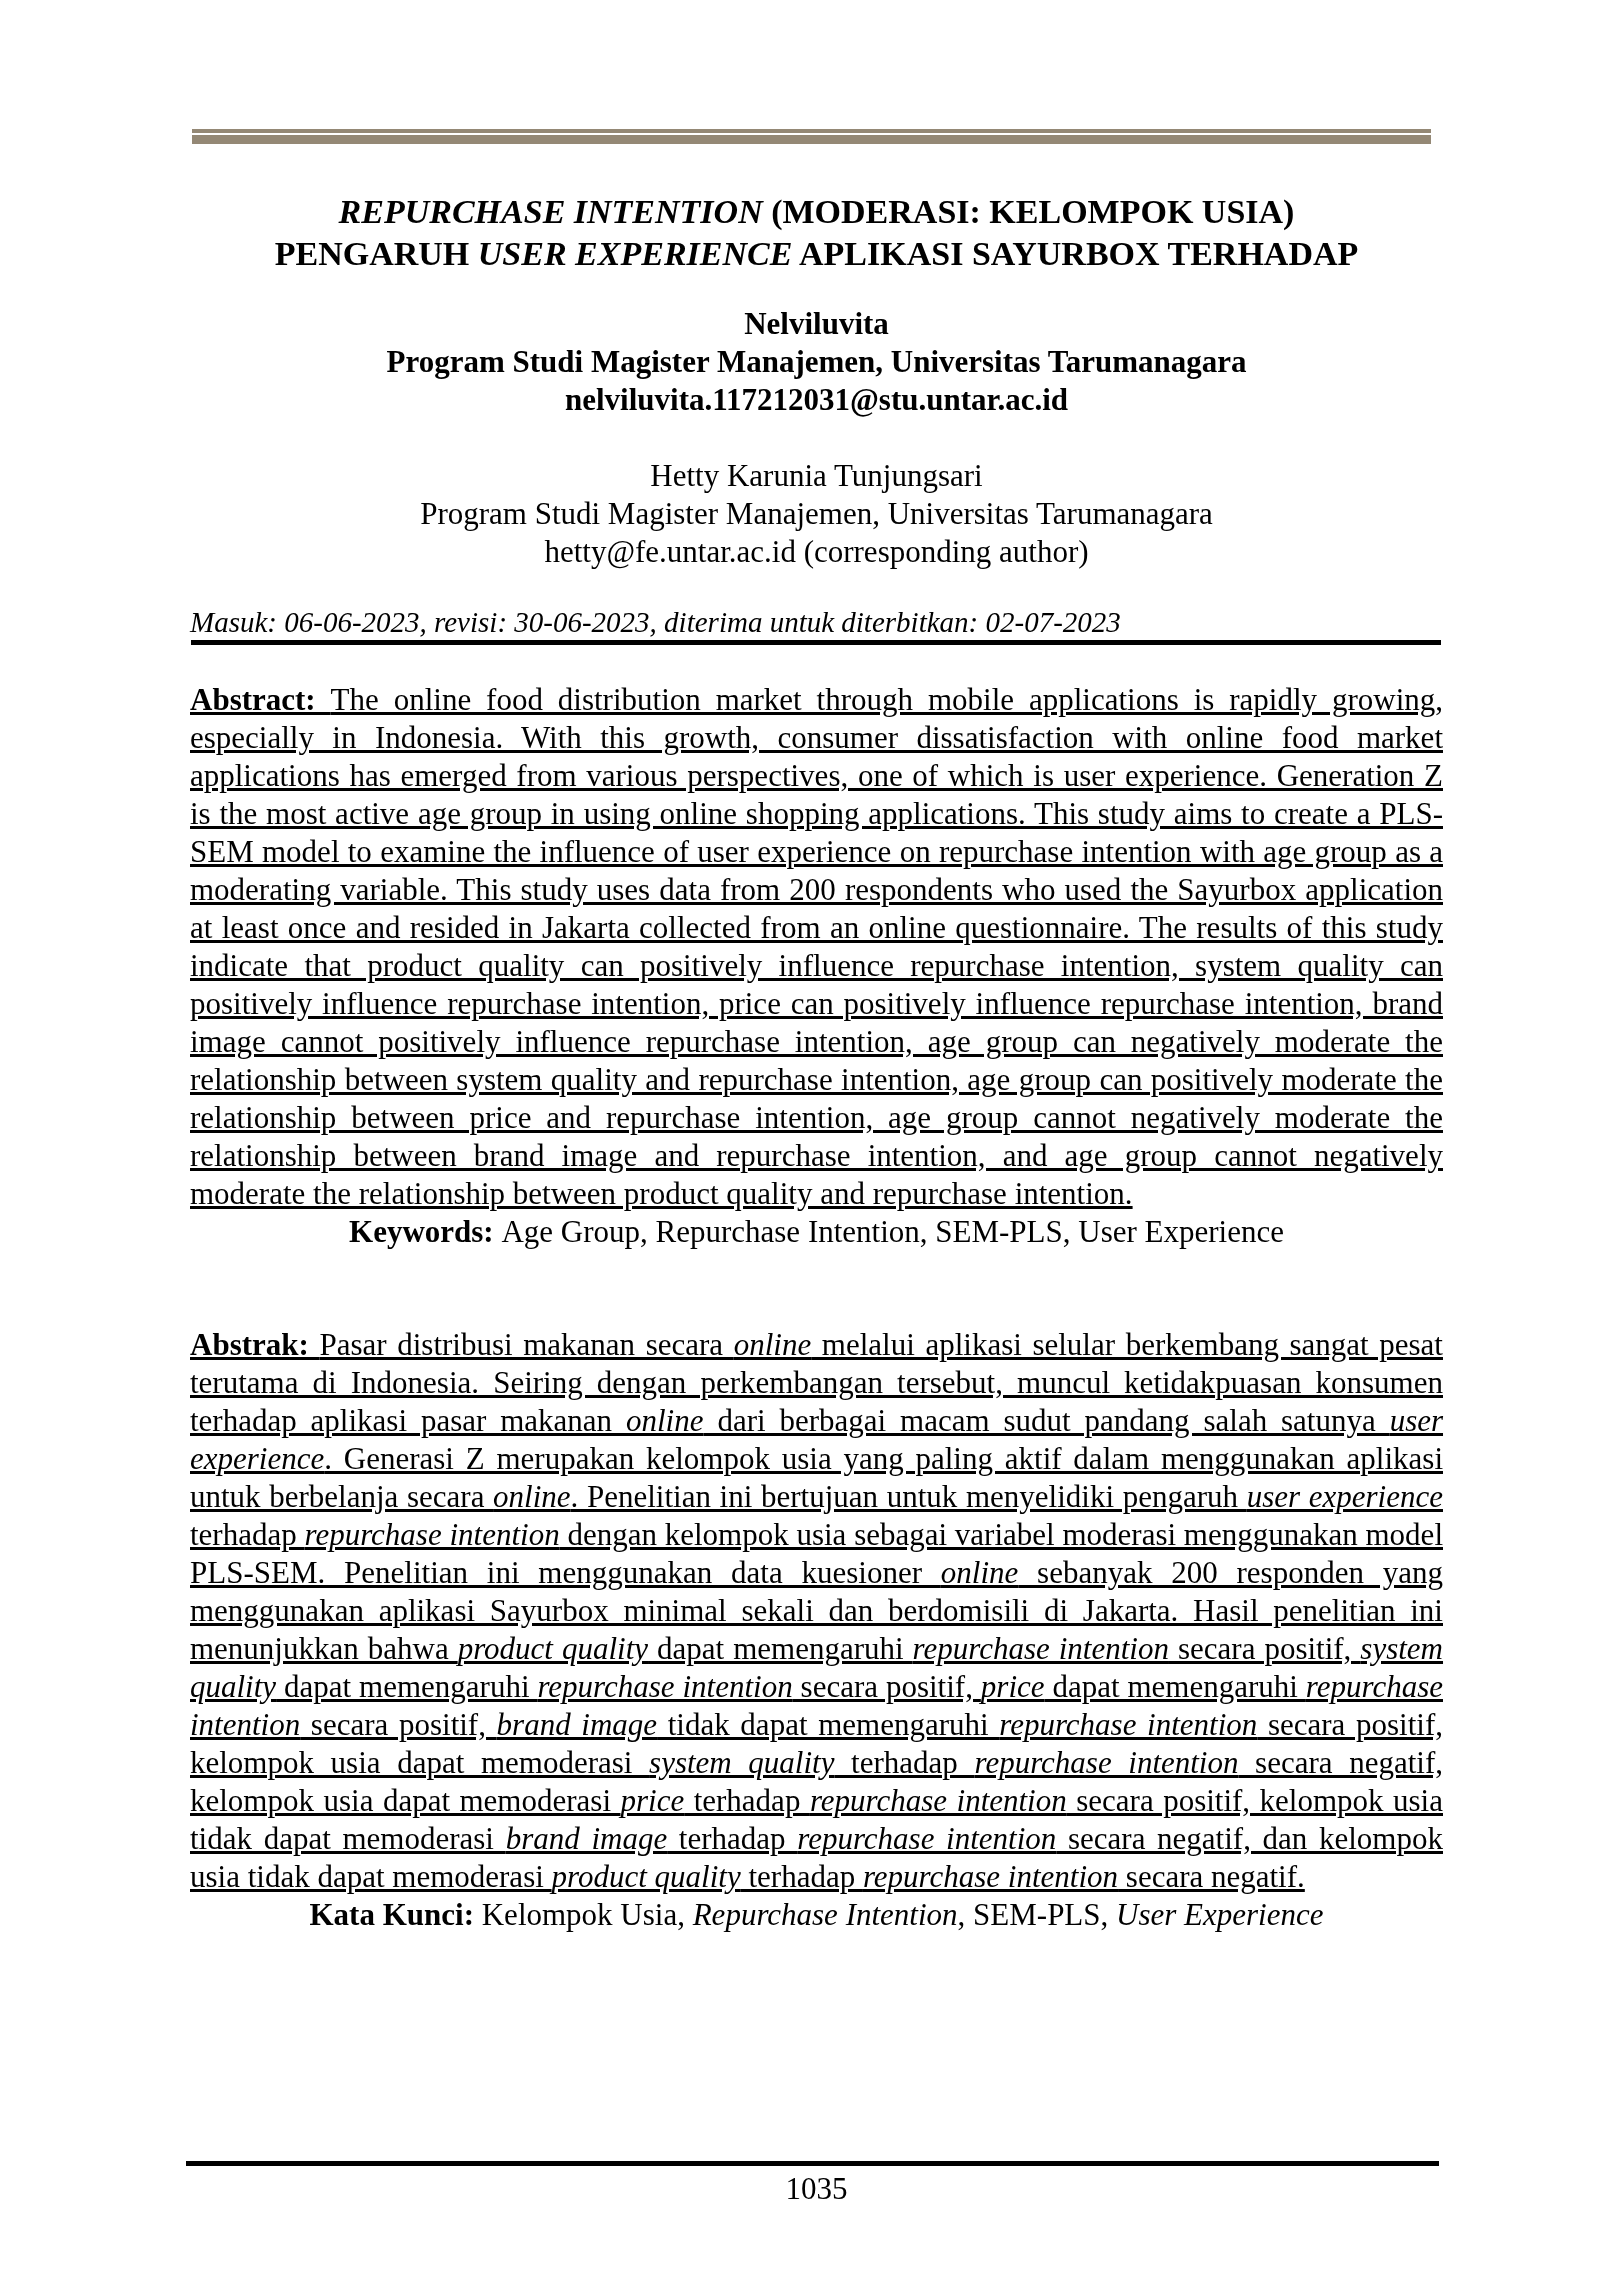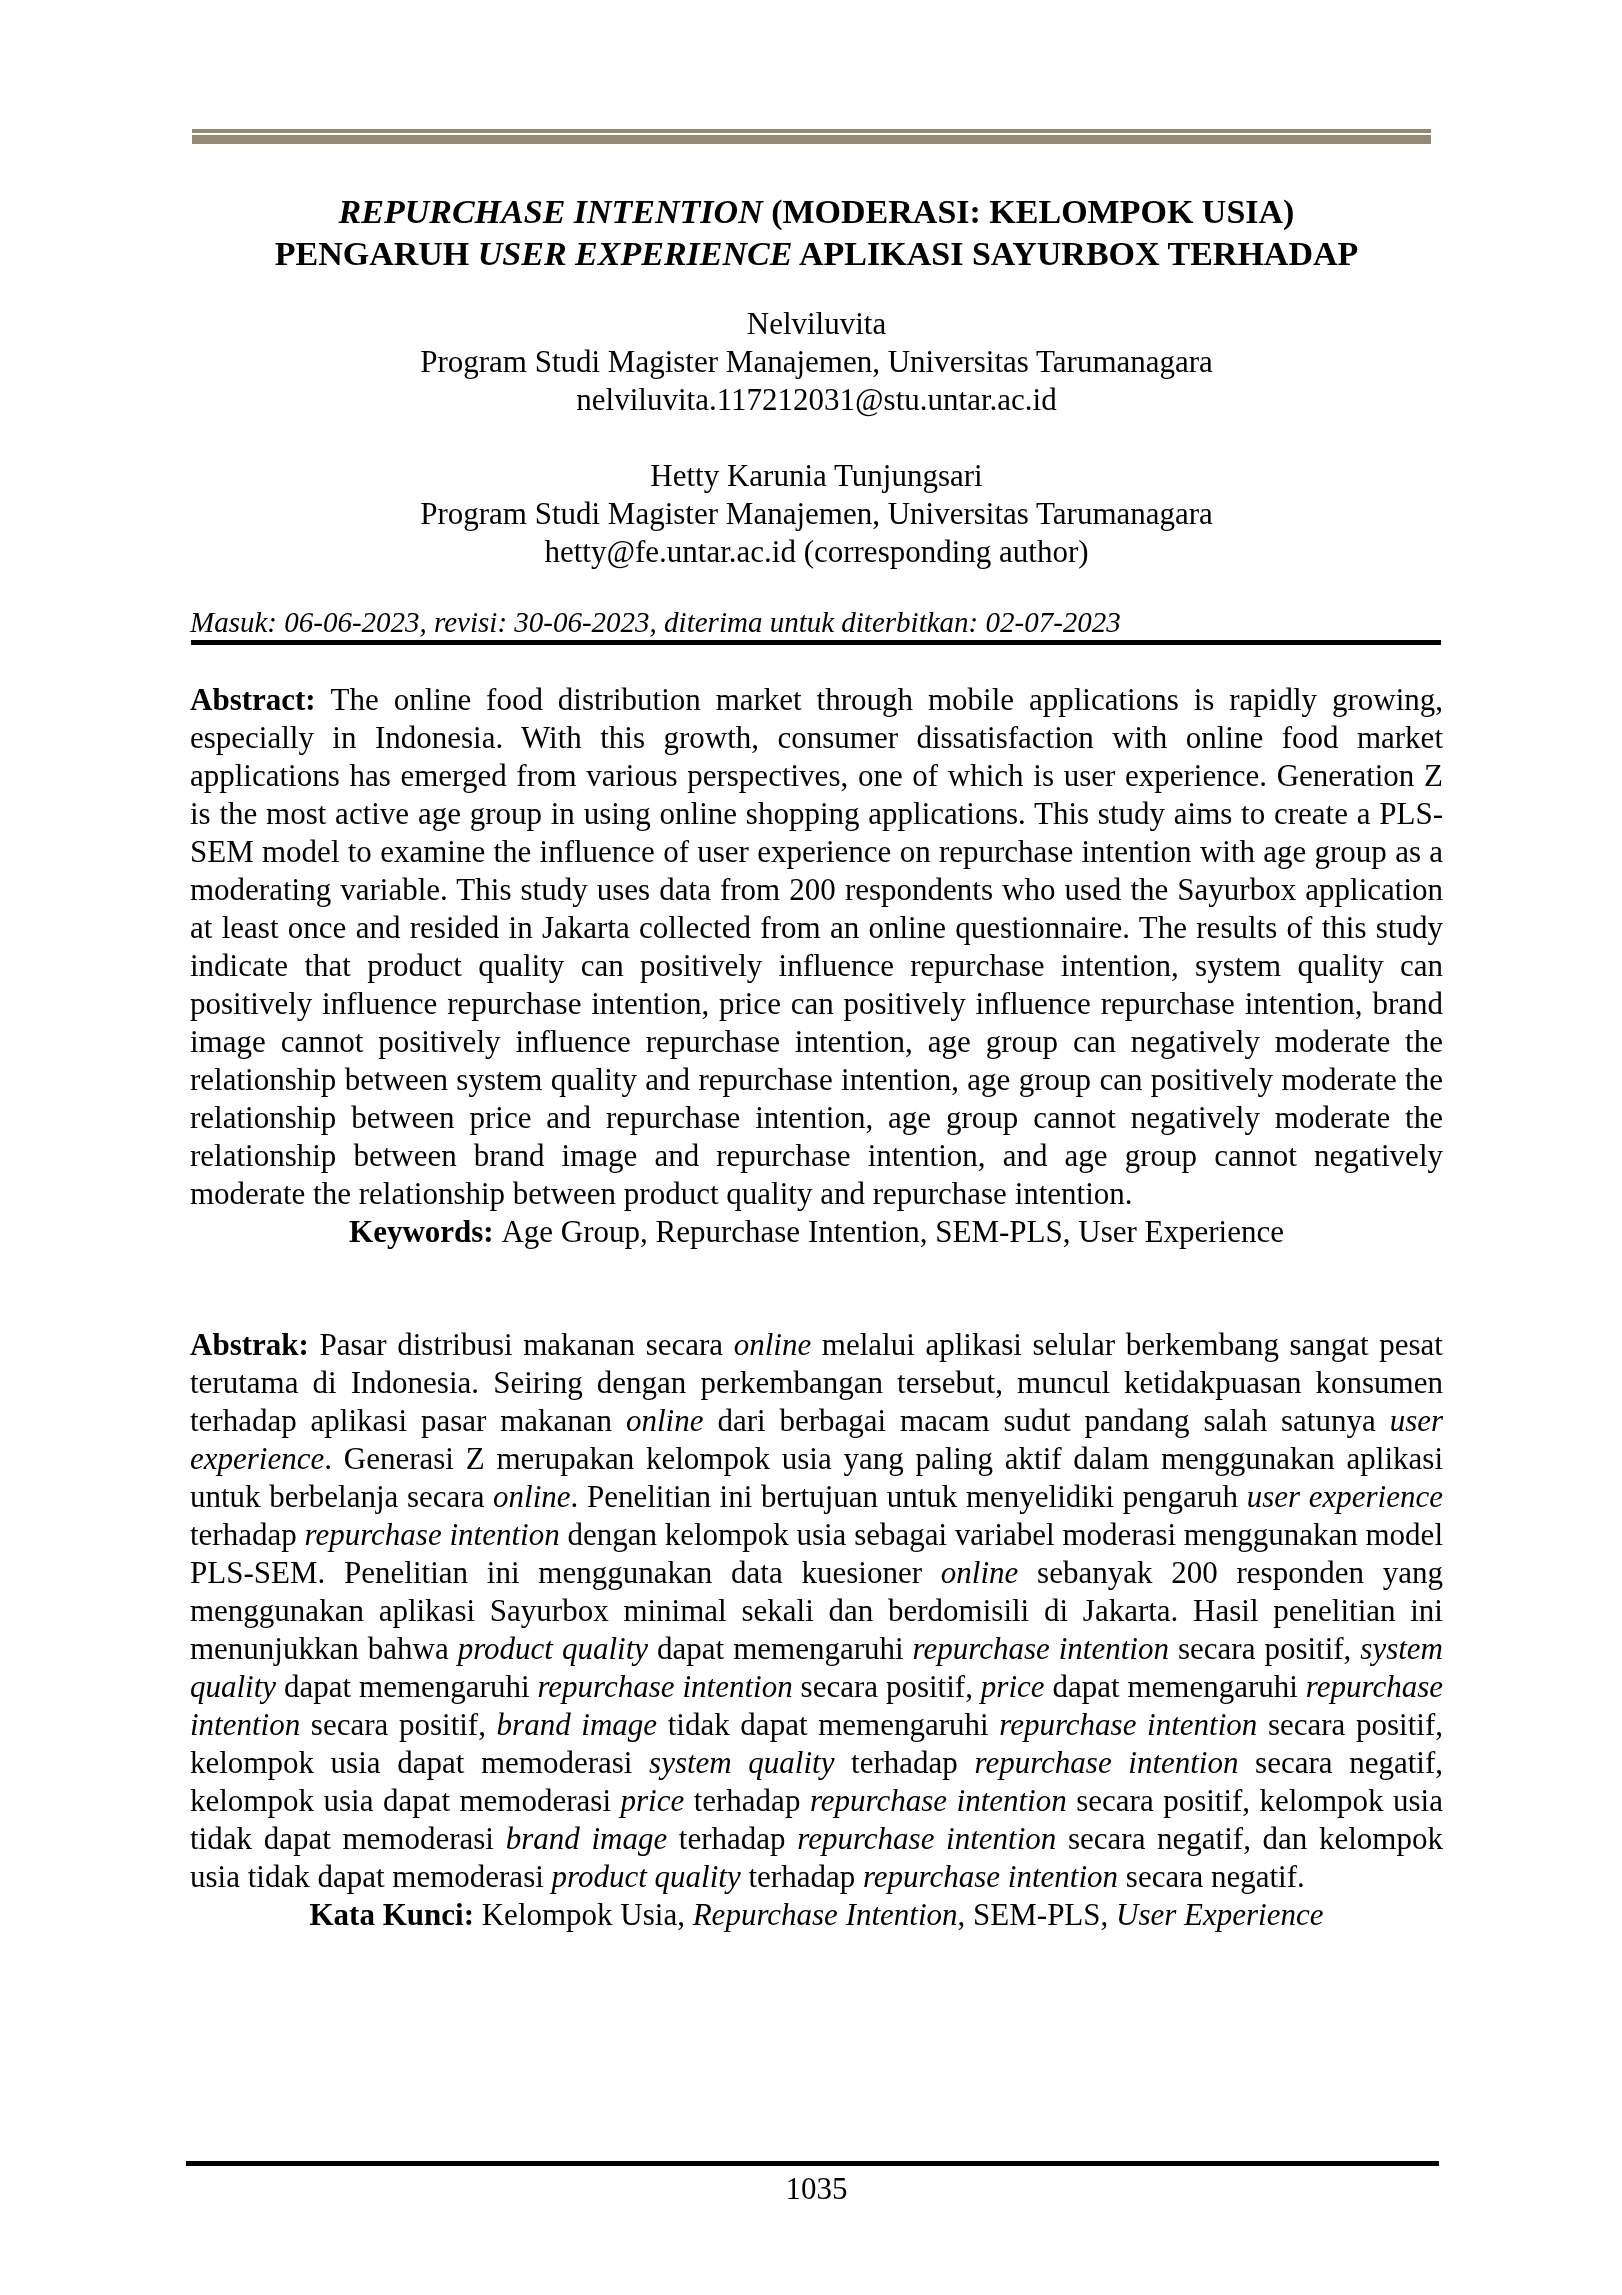--- a/index.html
+++ b/index.html
@@ -33,20 +33,21 @@
     line-height: 42px;
     font-weight: bold;
   }
   .authors-block-1 {
     position: absolute;
     left: 190px; top: 305px;
     width: 1253px;
     text-align: center;
     font-size: 31px;
     line-height: 38px;
+    font-weight: bold;
   }
   .authors-block-2 {
     position: absolute;
     left: 190px; top: 457px;
     width: 1253px;
     text-align: center;
     font-size: 31px;
     line-height: 38px;
   }
   .dates-line {
@@ -74,20 +75,21 @@
   .abstract-id {
     position: absolute;
     left: 190px; top: 1326px;
     width: 1253px;
     font-size: 31px;
     line-height: 38px;
   }
   .para-justify {
     margin: 0;
     text-align: justify;
+    text-decoration: underline;
   }
   .kw-line {
     margin: 0;
     text-align: center;
   }
   .footer-rule {
     position: absolute;
     left: 186px; top: 2161px;
     width: 1253px; height: 4.6px;
     background: #000000;

